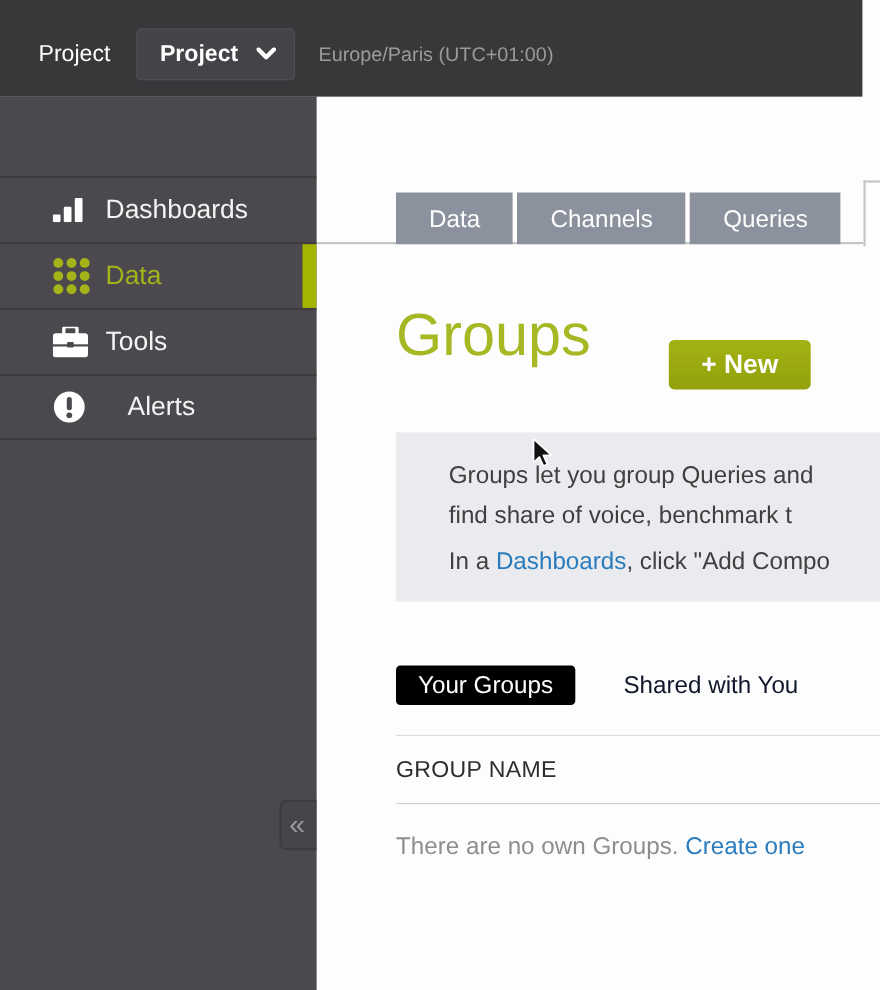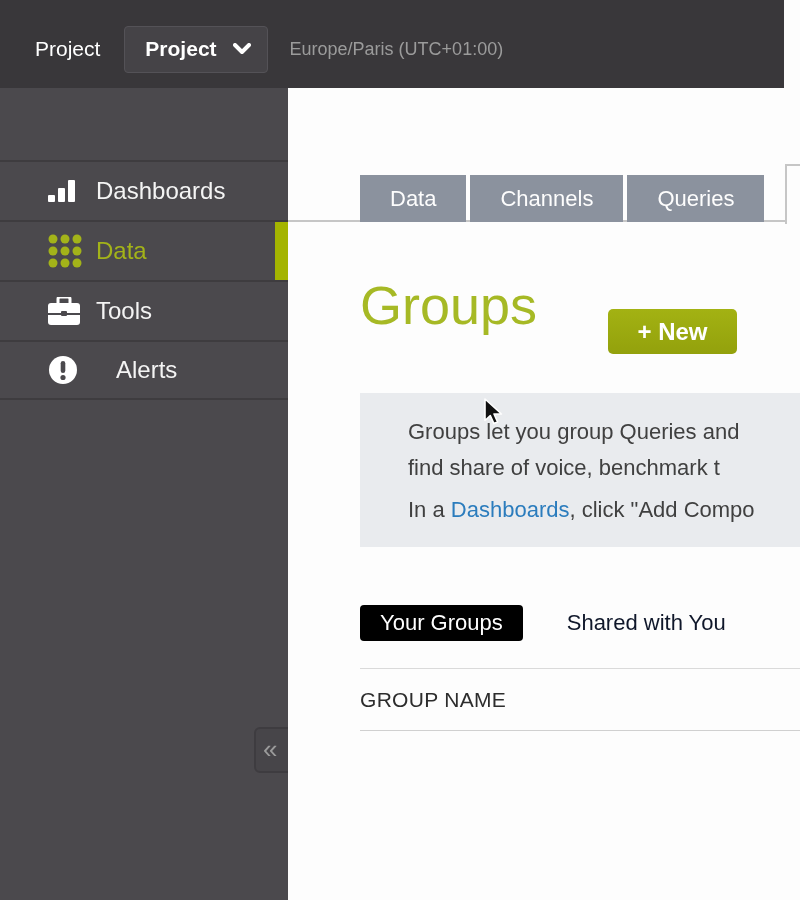--- a/index.html
+++ b/index.html
@@ -253,20 +253,21 @@
 
   <div class="group-tabs">
     <div class="pill">Your Groups</div>
     <div class="shared-label">Shared with You</div>
   </div>
 
   <div class="divider1"></div>
   <div class="table-header">GROUP NAME</div>
   <div class="divider2"></div>
 
+  <div class="empty-state"><span>There are no own Groups. </span><a class="link">Create one</a></div>
 
 </div>
 
 <div class="cursor">
   <svg width="24" height="28" viewBox="0 0 24 28">
     <path d="M1,1 L1,22.5 L6.3,17.5 L9.9,25.6 L13.6,24 L10,16 L17.5,16 Z" fill="#111111" stroke="#ffffff" stroke-width="1.6" stroke-linejoin="round"></path>
   </svg>
 </div>
 
 </body></html>

